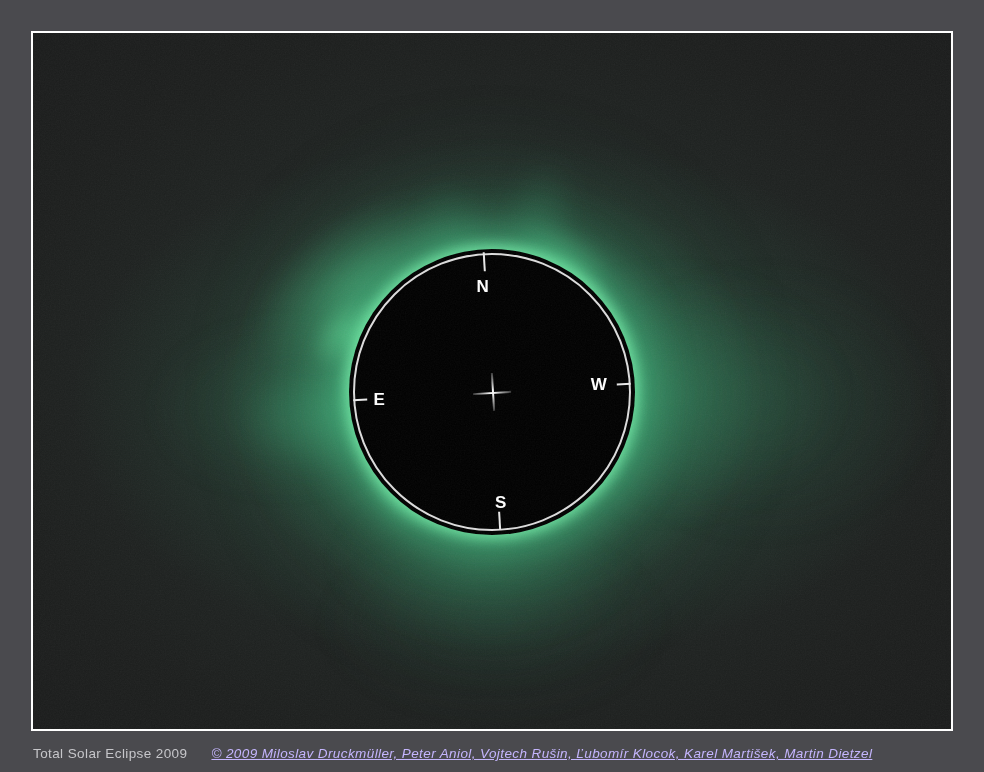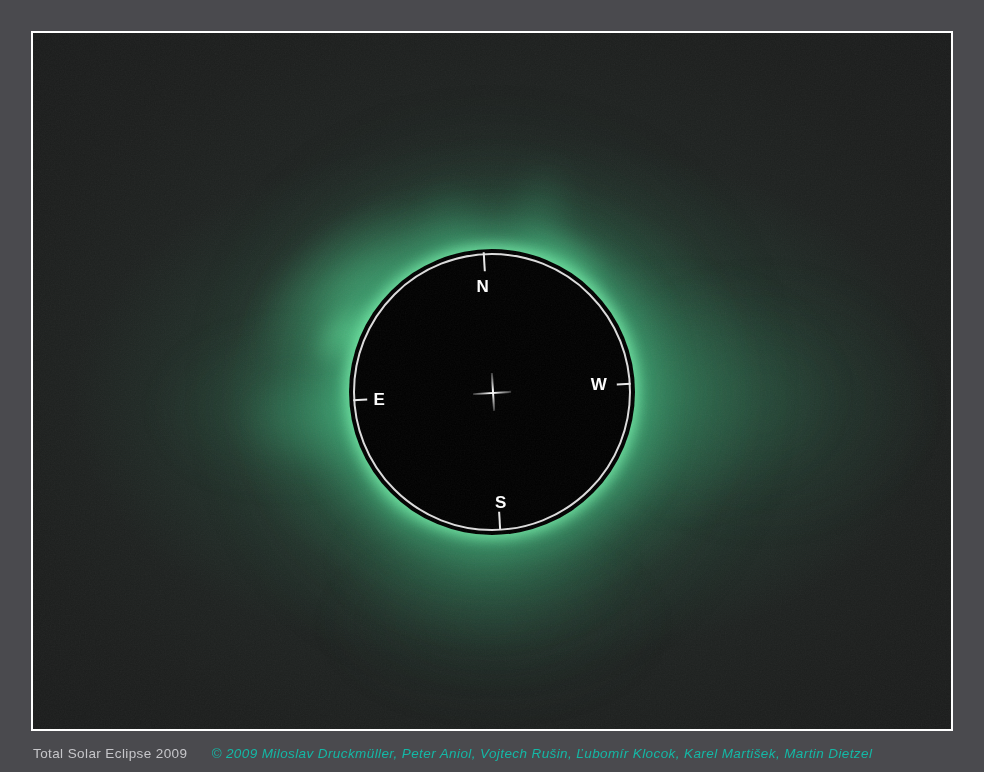--- a/index.html
+++ b/index.html
@@ -88,21 +88,21 @@
     background:linear-gradient(90deg,rgba(225,225,225,0.25),#f6f6f6 45%,#f6f6f6 55%,rgba(225,225,225,0.25));}
   .ch-v{left:0px;top:-19px;width:1.6px;height:38px;
     background:linear-gradient(180deg,rgba(225,225,225,0.25),#f6f6f6 45%,#f6f6f6 55%,rgba(225,225,225,0.25));}
   .grain{position:absolute;left:0;top:0;pointer-events:none;}
   
   .caption{
     position:absolute;left:33px;top:741px;right:33px;height:20px;
     display:flex;align-items:flex-end;gap:24px;white-space:nowrap;
     color:#c6c6ca;font-size:13.5px;letter-spacing:0.4px;
   }
-  .caption .credit{font-style:italic;color:#14b8a6;}
+  .caption .credit{font-style:italic;color:#c4b5fd;text-decoration:underline;}
 </style>
 </head>
 <body>
 
 <div class="frame">
   <div class="scene">
     <div class="halo"></div>
 
     <div class="blob st-left-far"></div>
     <div class="blob st-right-far"></div>

